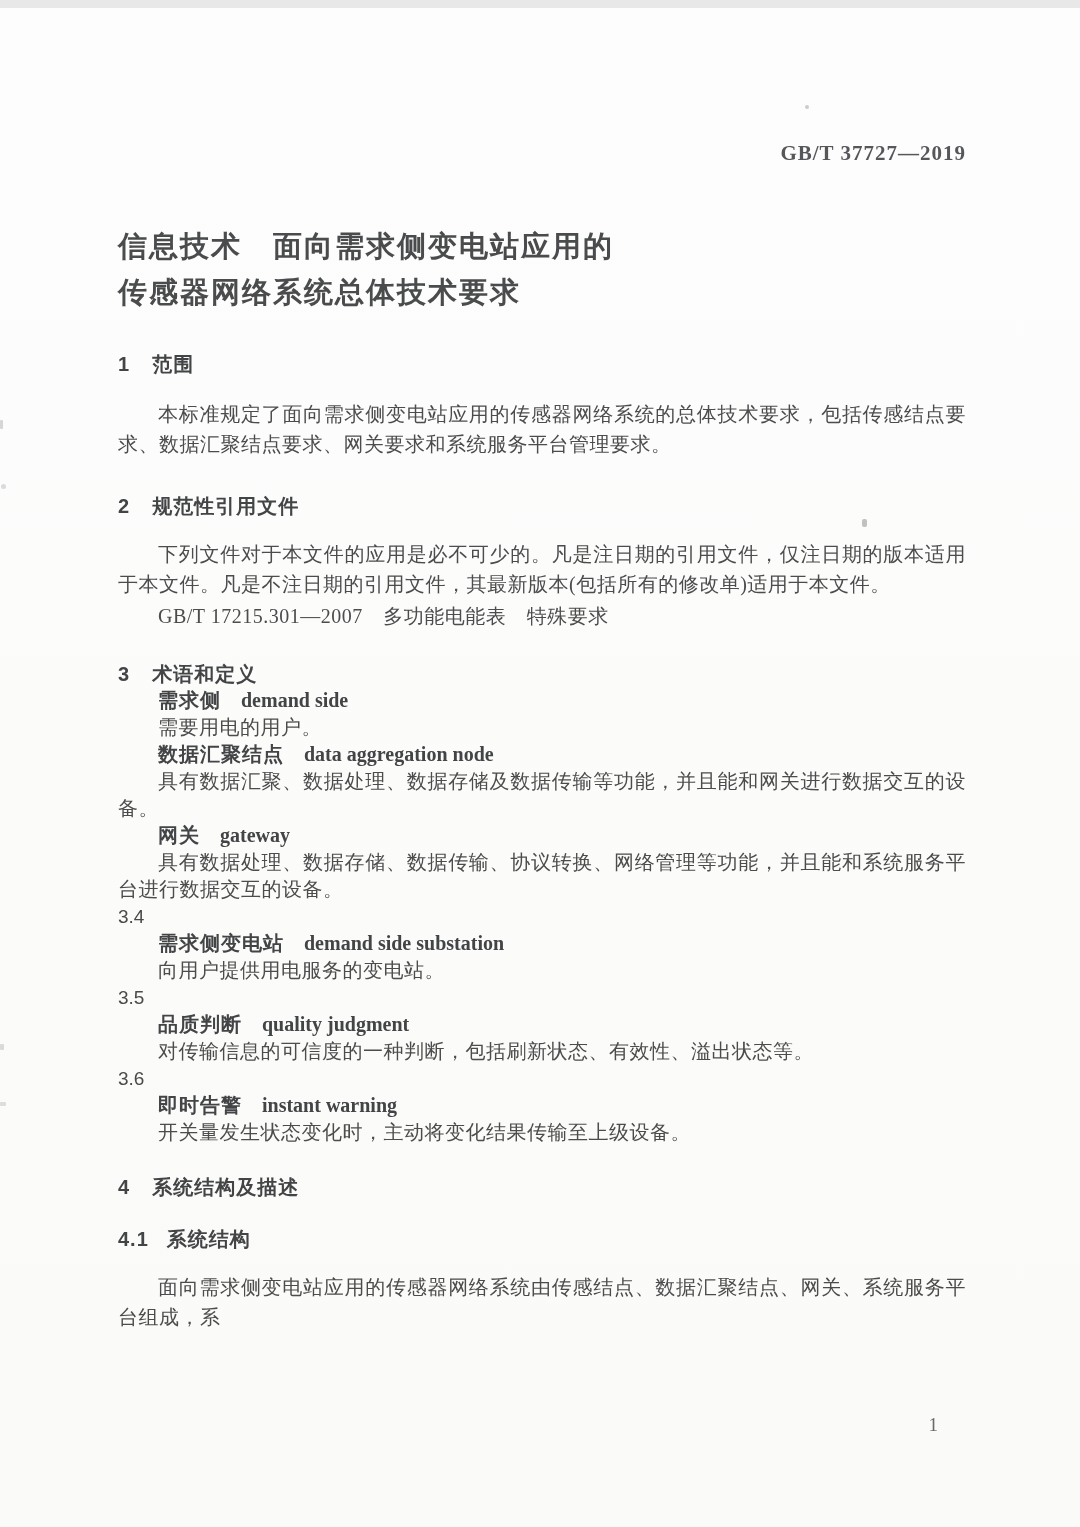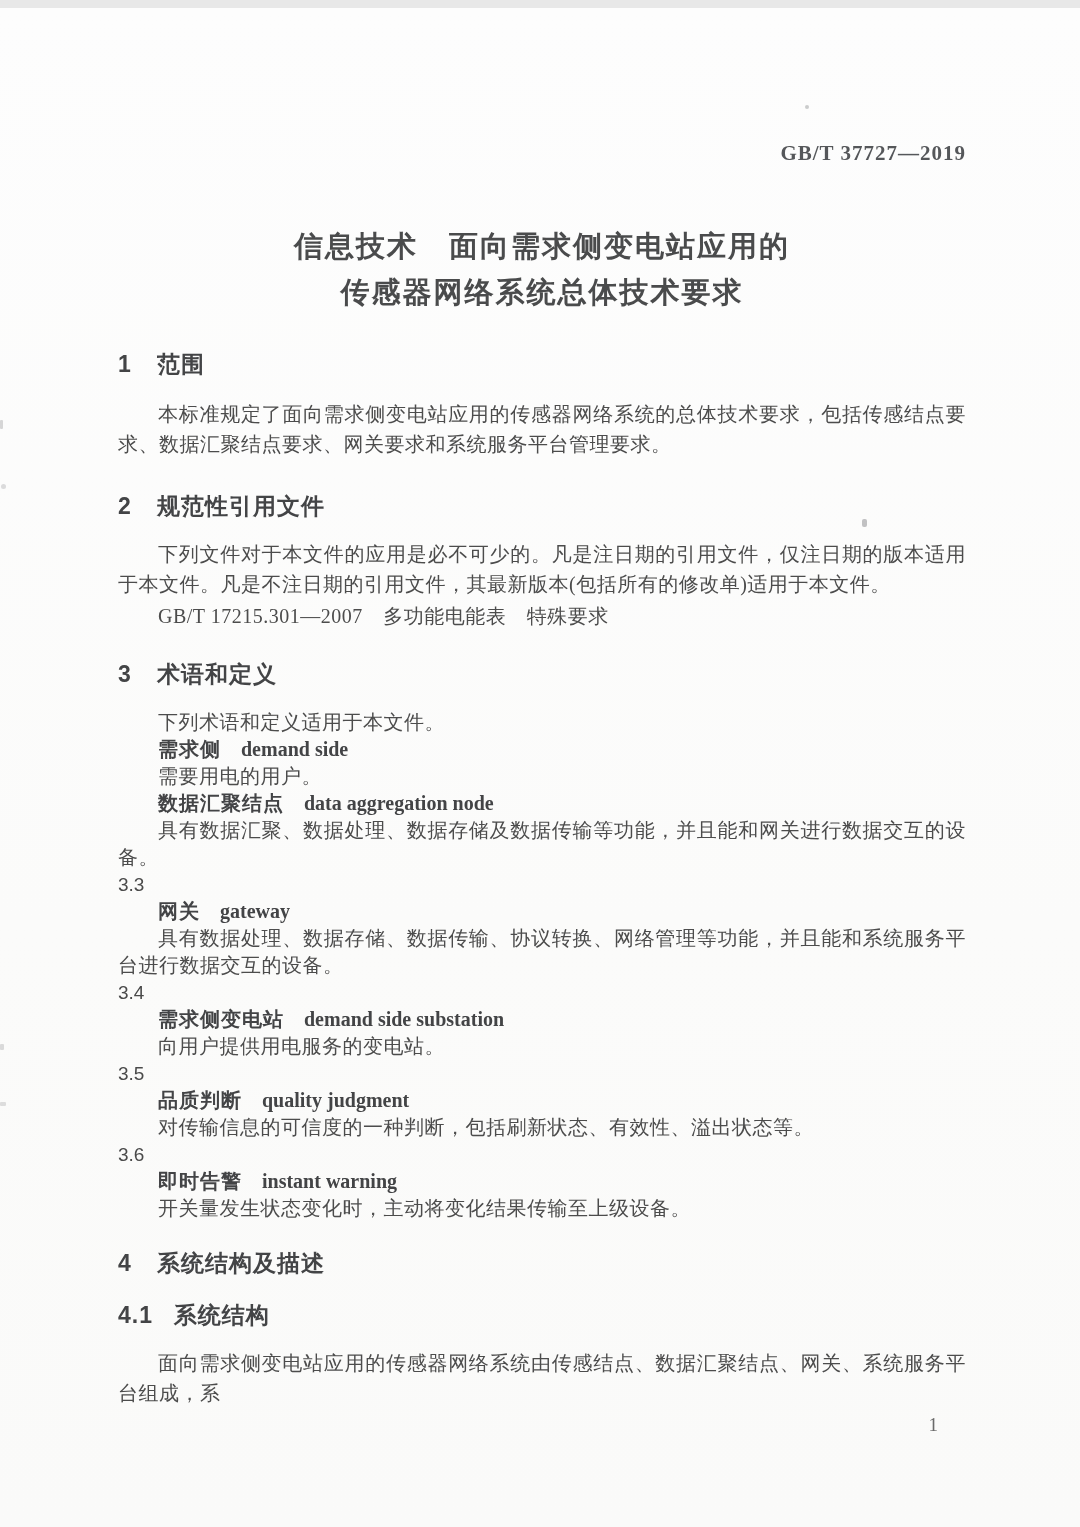--- a/index.html
+++ b/index.html
@@ -24,34 +24,34 @@
     font-family:"Liberation Serif","DejaVu Serif",serif;
     font-weight:bold;
     font-size:21px;
     letter-spacing:1px;
     color:#55575a;
     line-height:24px;
   }
   
   .doc-title{
     margin-top:58px;
-    text-align:center;
+    text-align:left;
     font-family:"Liberation Sans","DejaVu Sans",sans-serif;
     font-weight:bold;
     font-size:29px;
     line-height:46px;
     color:#4a4b4c;
     letter-spacing:2px;
   }
   
   .sec-h{
     margin:36px 0 0 0;
     font-family:"Liberation Sans","DejaVu Sans",sans-serif;
     font-weight:bold;
-    font-size:23px;
+    font-size:20px;
     line-height:26px;
     color:#434446;
     letter-spacing:1px;
   }
   .sec-h .num{display:inline-block;margin-right:1.1em;}
   .sub-h{margin-top:26px;}
   
   .body-p{
     margin:22px 0 0 0;
     text-indent:2em;
@@ -127,34 +127,32 @@
     <h2 class="sec-h"><span class="num">1</span><span>范围</span></h2>
     <p class="body-p">本标准规定了面向需求侧变电站应用的传感器网络系统的总体技术要求，包括传感结点要求、数据汇聚结点要求、网关要求和系统服务平台管理要求。</p>
 
     <h2 class="sec-h" style="margin-top:34px;"><span class="num">2</span><span>规范性引用文件</span></h2>
     <p class="body-p" style="margin-top:20px;">下列文件对于本文件的应用是必不可少的。凡是注日期的引用文件，仅注日期的版本适用于本文件。凡是不注日期的引用文件，其最新版本(包括所有的修改单)适用于本文件。</p>
     <p class="ref-line">GB/T 17215.301—2007　多功能电能表　特殊要求</p>
 
     <h2 class="sec-h" style="margin-top:30px;"><span class="num">3</span><span>术语和定义</span></h2>
 
     <div class="terms">
-      <p class="intro">下列术语和定义适用于本文件。</p>
 
       <div class="term-item">
         <p class="term-name"><span class="term-zh">需求侧</span><span class="term-en">demand side</span></p>
         <p class="term-def">需要用电的用户。</p>
       </div>
 
       <div class="term-item">
         <p class="term-name"><span class="term-zh">数据汇聚结点</span><span class="term-en">data aggregation node</span></p>
         <p class="term-def">具有数据汇聚、数据处理、数据存储及数据传输等功能，并且能和网关进行数据交互的设备。</p>
       </div>
 
       <div class="term-item">
-        <p class="term-num">3.3</p>
         <p class="term-name"><span class="term-zh">网关</span><span class="term-en">gateway</span></p>
         <p class="term-def">具有数据处理、数据存储、数据传输、协议转换、网络管理等功能，并且能和系统服务平台进行数据交互的设备。</p>
       </div>
 
       <div class="term-item">
         <p class="term-num">3.4</p>
         <p class="term-name"><span class="term-zh">需求侧变电站</span><span class="term-en">demand side substation</span></p>
         <p class="term-def">向用户提供用电服务的变电站。</p>
       </div>
 

